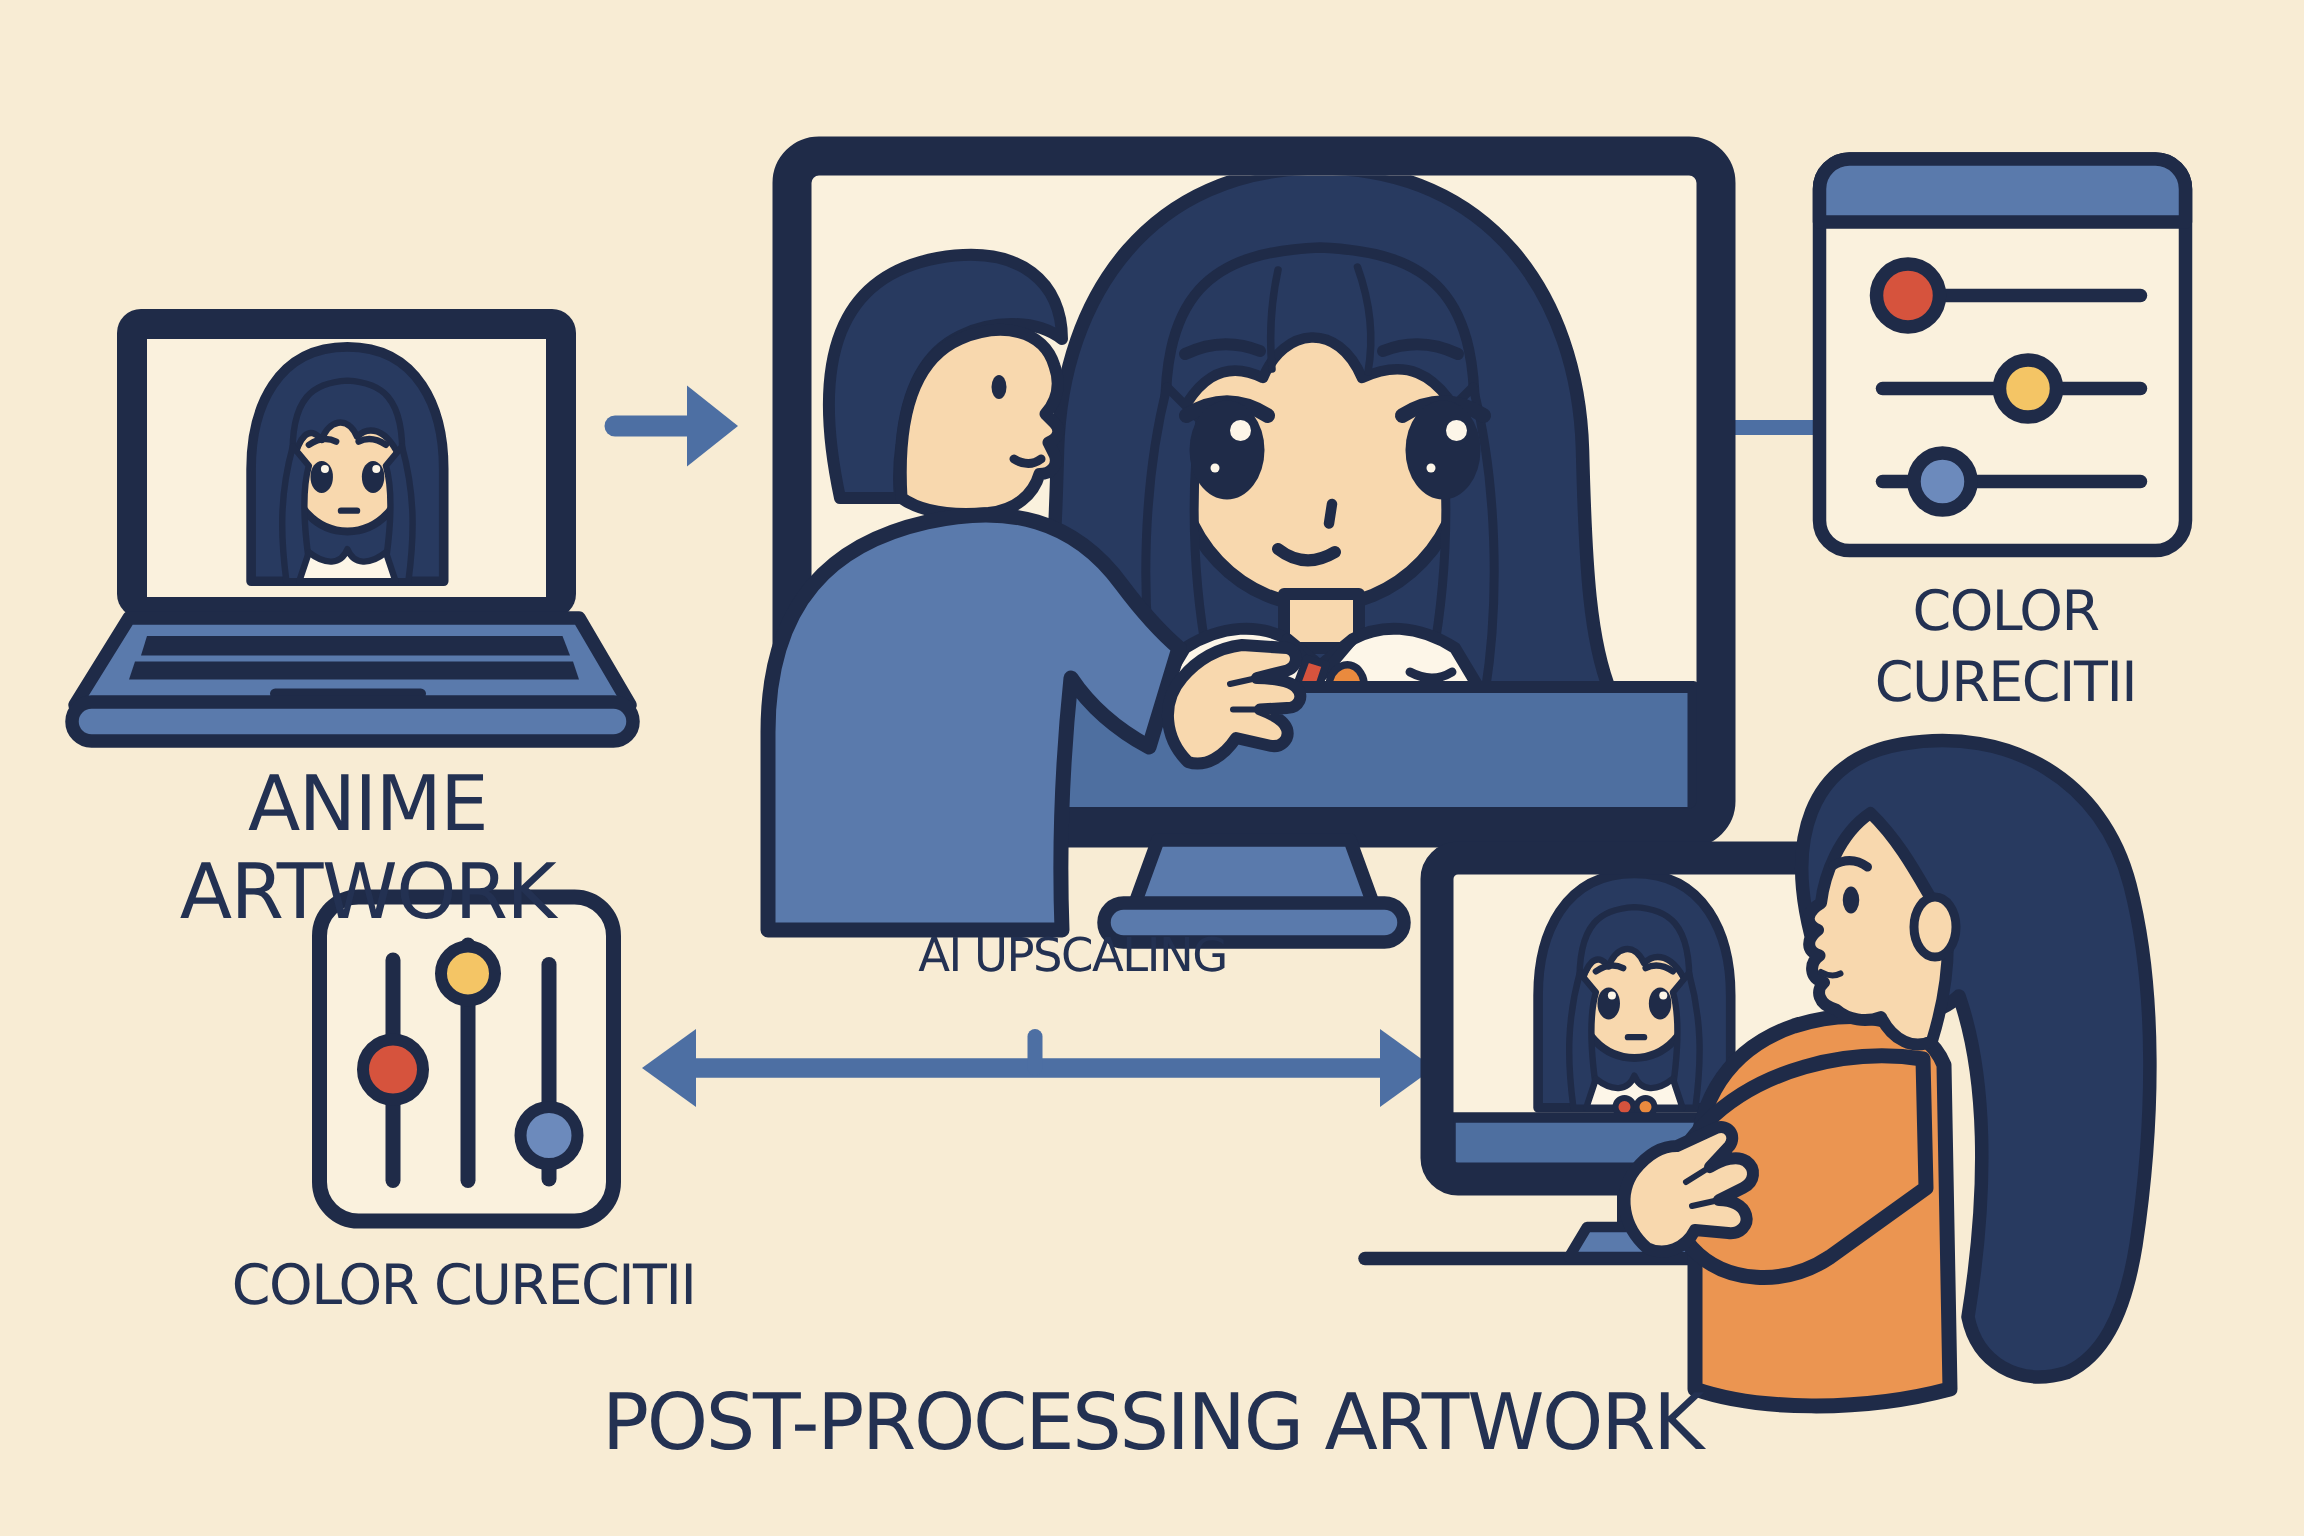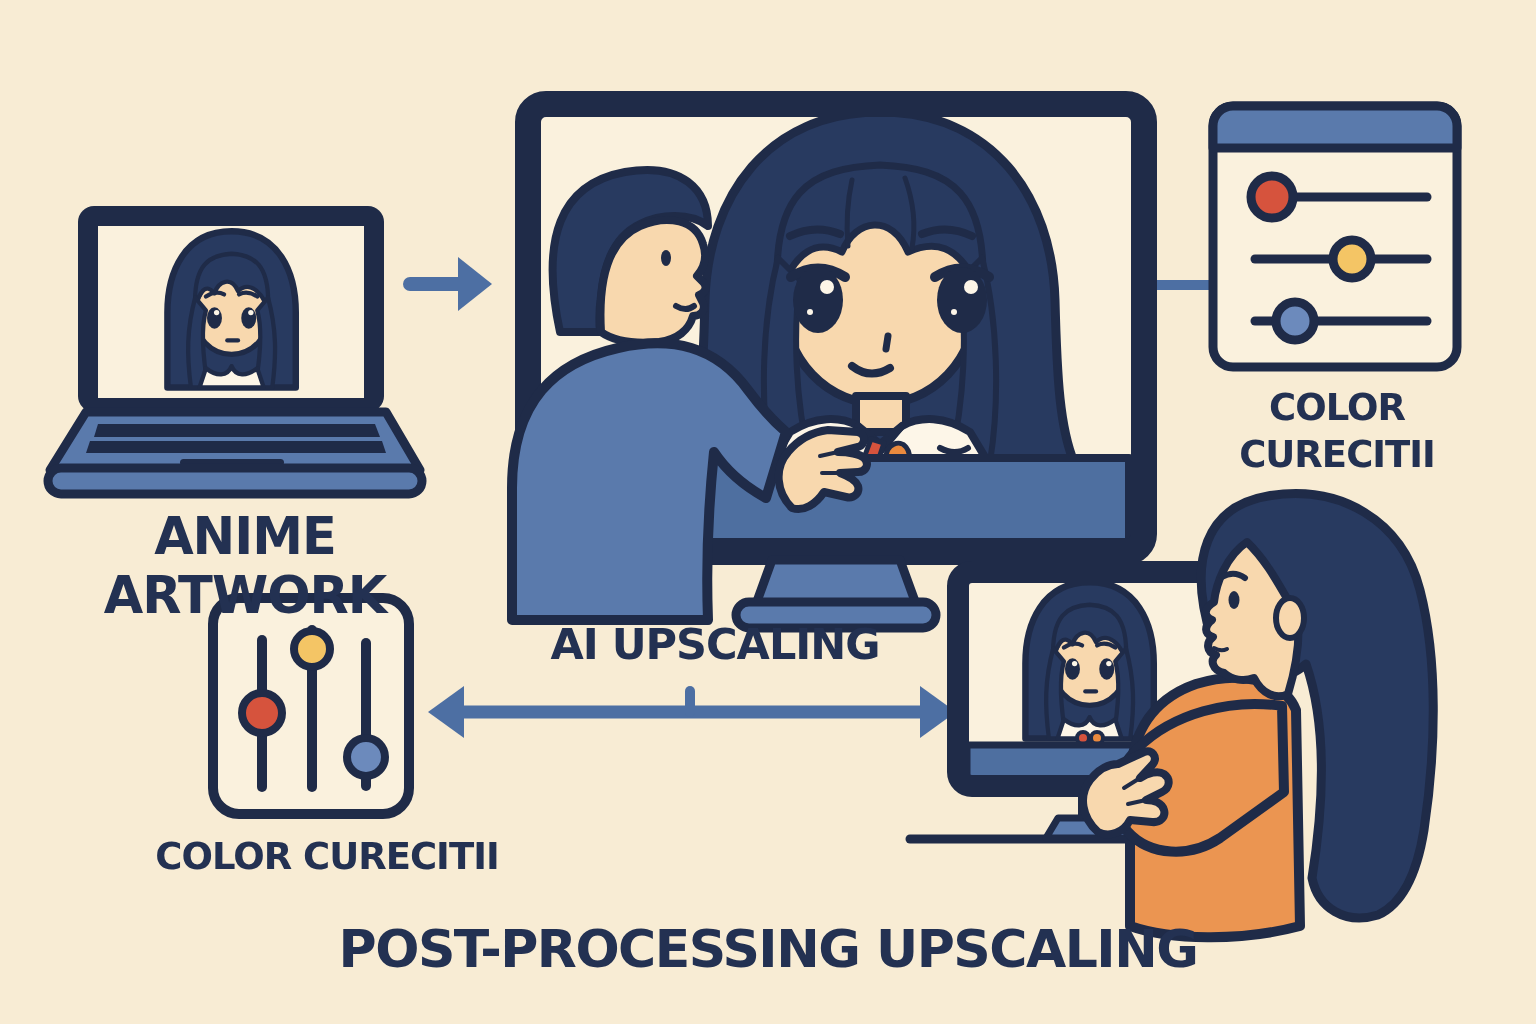--- a/index.html
+++ b/index.html
@@ -2,28 +2,28 @@
 <html style="--bg: #f8ecd4; --cream: #faf1dd; --navy: #1f2b48; --hair: #283a60; --slate: #5a7aac; --bezel: #4e6fa0; --arrow: #4d6fa3; --skin: #f8d8ae; --white: #fdf6e8; --red: #d6533d; --orange_bow: #ea8a3e; --yellow: #f4c565; --knob_blue: #6c8abc; --orange: #eb9551; --text: #233152;"><head>
 <meta charset="utf-8">
 <style>
   html,body{margin:0;padding:0;background:#e8e2d2;}
   .canvas{
     position:relative;width:1536px;height:1024px;overflow:hidden;
     background:var(--bg,#f8ecd4);
     font-family:"DejaVu Sans","Liberation Sans",sans-serif;
   }
   .lbl{
-    position:absolute;font-weight:bold;color:var(--text,#233152);
+    position:absolute;font-weight:normal;color:var(--text,#233152);
     text-align:center;letter-spacing:-1px;line-height:1.15;
     user-select:none;
   }
   #lbl-anime{left:50px;top:508px;width:390px;font-size:51px;}
-  #lbl-upscaling{left:530px;top:620px;width:370px;font-size:43px;}
+  #lbl-upscaling{left:530px;top:620px;width:370px;font-size:31px;}
   #lbl-colorcorr{left:1172px;top:384px;width:330px;font-size:37px;line-height:47px;}
-  #lbl-adjust{left:132px;top:836px;width:390px;font-size:37px;}
+  #lbl-adjust{left:114px;top:836px;width:390px;font-size:37px;}
   #lbl-title{left:268px;top:920px;width:1000px;font-size:52px;letter-spacing:-1.5px;}
   svg{position:absolute;left:0;top:0;}
   
   .oN{stroke:var(--navy);stroke-linejoin:round;stroke-linecap:round;}
   .lN{stroke:var(--navy);stroke-linecap:round;fill:none;}
   .fNavy{fill:var(--navy)} .fHair{fill:var(--hair)} .fCream{fill:var(--cream)}
   .fSlate{fill:var(--slate)} .fBezel{fill:var(--bezel)} .fSkin{fill:var(--skin)}
   .fWhite{fill:var(--white)} .fRed{fill:var(--red)} .fBow{fill:var(--orange_bow)}
   .fYellow{fill:var(--yellow)} .fKnob{fill:var(--knob_blue)} .fOrange{fill:var(--orange)}
   .fArrow{fill:var(--arrow)} .lArrow{stroke:var(--arrow);stroke-linecap:round;fill:none;}
@@ -186,14 +186,14 @@
   </g>
 </svg>
 
   <div class="lbl" id="lbl-anime">ANIME ARTWORK</div>
   <div class="lbl" id="lbl-upscaling">AI UPSCALING</div>
   <div class="lbl" id="lbl-colorcorr">
     <div>COLOR</div>
     <div>CURECITII</div>
   </div>
   <div class="lbl" id="lbl-adjust">COLOR CURECITII</div>
-  <div class="lbl" id="lbl-title">POST-PROCESSING UPSCALING</div>
+  <div class="lbl" id="lbl-title">POST-PROCESSING ARTWORK</div>
 </div>
 
 </body></html>

